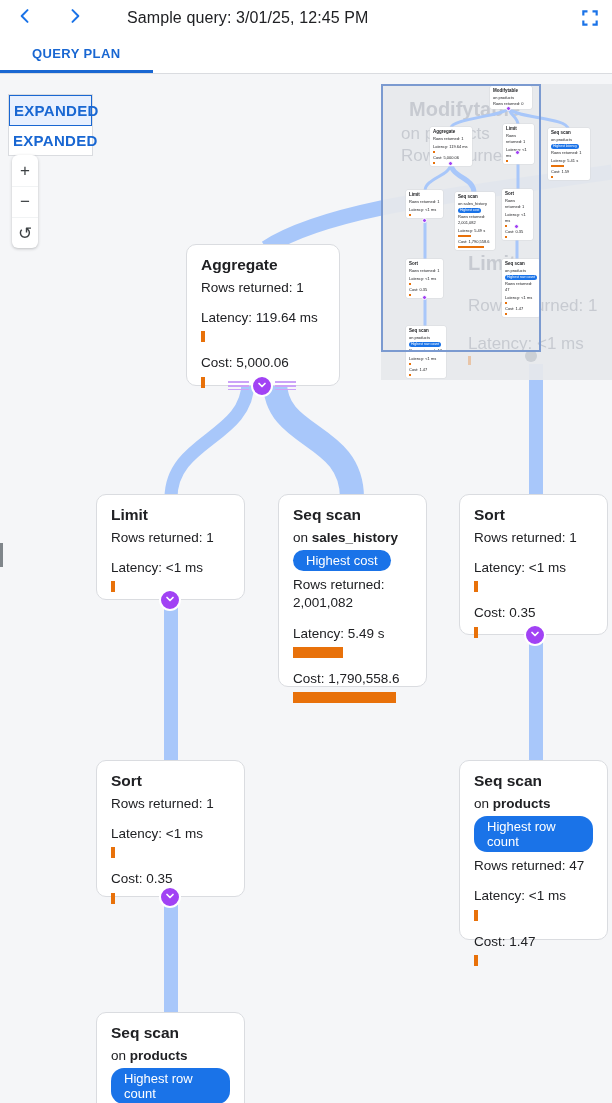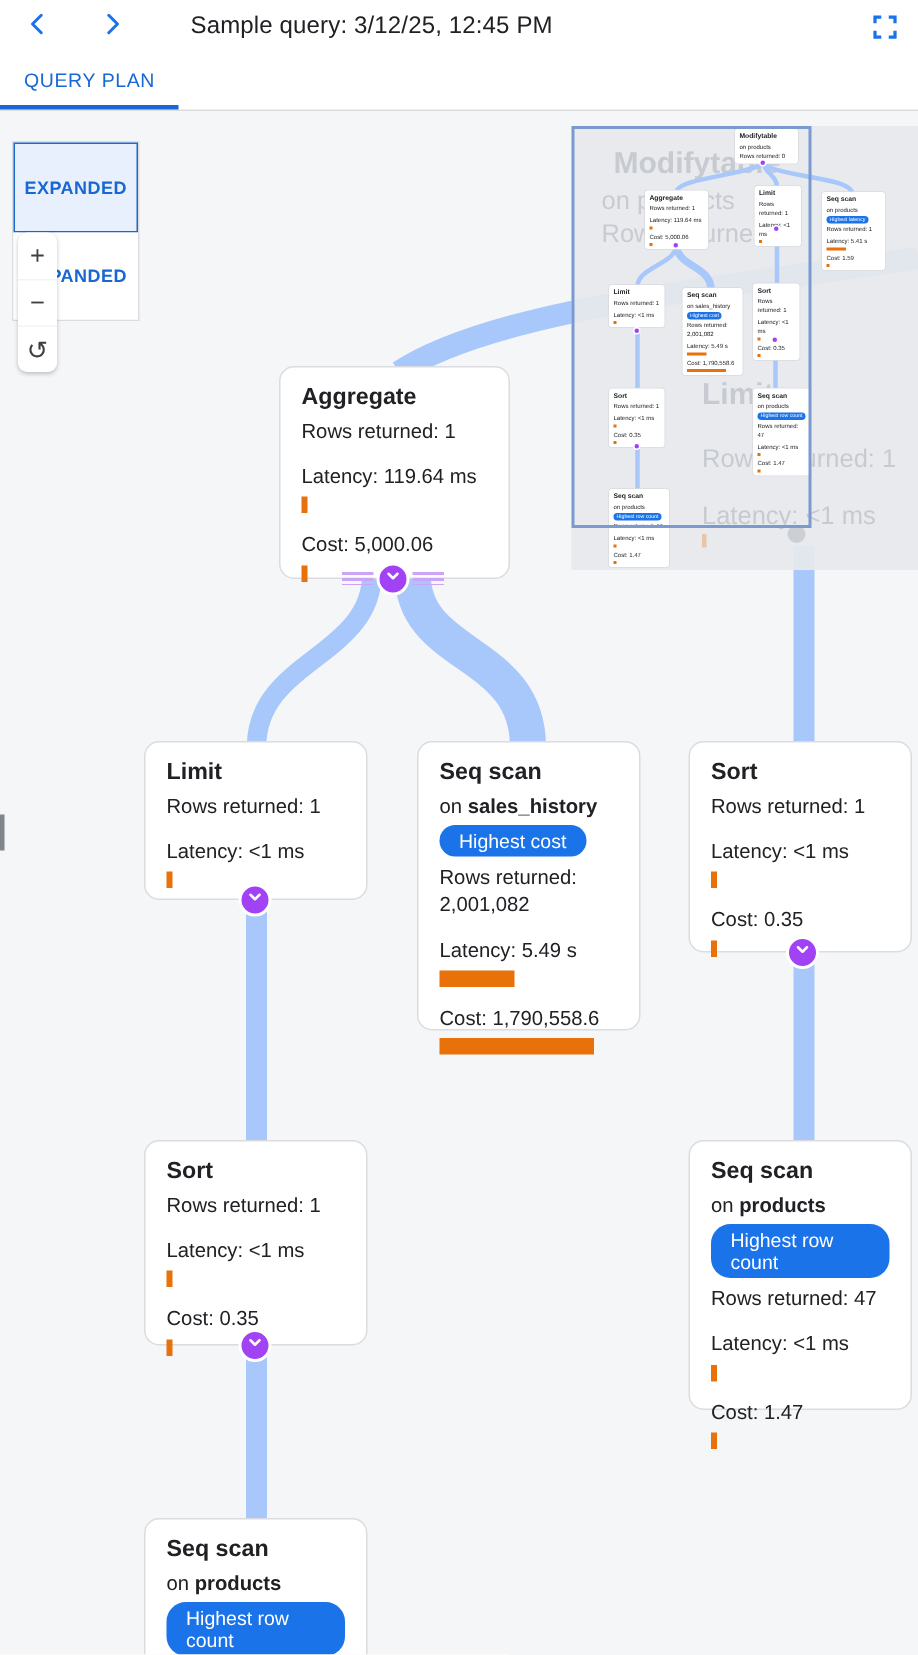--- a/index.html
+++ b/index.html
@@ -10,32 +10,32 @@
   
   .header { position:relative; height:36px; display:flex; align-items:center; background:#fff; }
   .nav-btn { width:24px; height:24px; display:flex; align-items:center; justify-content:center; cursor:pointer; }
   .nav-back { margin-left:13px; }
   .nav-fwd  { margin-left:26px; }
   .hdr-title { margin-left:40px; font-size:16px; color:#202124; letter-spacing:.1px; }
   .fs-btn { position:absolute; right:12px; top:8px; width:20px; height:20px; cursor:pointer; }
 
   
   .tabs { display:flex; height:38px; border-bottom:1px solid #dadce0; background:#fff; }
-  .tab { display:flex; align-items:center; padding:0 16px; font-size:13px; font-weight:normal;
+  .tab { display:flex; align-items:center; padding:0 32px; font-size:13px; font-weight:bold;
          letter-spacing:.4px; color:#5f6368; cursor:pointer; }
   .tab.active { color:#1967d2; border-bottom:3px solid #1967d2; }
 
   
   .canvas { position:relative; width:612px; height:1029px; background:#f5f6f8; overflow:hidden; }
   .links { position:absolute; left:0; top:0; z-index:1; }
 
   
   .view-toggle { position:absolute; left:8px; top:20px; z-index:6; width:85px;
                  border:1px solid #dadce0; background:#fff; }
-  .vt-btn { padding:22px 4px; text-align:center; font-size:12px; font-weight:bold;
+  .vt-btn { padding:6px 4px; font-size:15px; font-weight:bold;
             letter-spacing:.3px; color:#1967d2; cursor:pointer; background:#fff; }
   .vt-btn.selected { background:#e8f0fe; border:1px solid #1967d2; }
 
   
   .zoom-card { position:absolute; left:12px; top:81px; z-index:6; width:26px; background:#fff;
                border-radius:6px; box-shadow:0 1px 3px rgba(60,64,67,.3); overflow:hidden; }
   .zoom-btn { height:31px; display:flex; align-items:center; justify-content:center;
               font-size:17px; color:#3c4043; cursor:pointer; }
   .zoom-btn + .zoom-btn { border-top:1px solid #f1f3f4; }
 
@@ -98,21 +98,21 @@
           </svg>
       </span>
     </div>
     <div class="nav-btn nav-fwd">
       <span>
         <svg width="20" height="20" viewBox="0 0 24 24">
             <path d="M9 5 L16 12 L9 19" fill="none" stroke="#1a73e8" stroke-width="2.4" stroke-linecap="round" stroke-linejoin="round"></path>
           </svg>
       </span>
     </div>
-    <div class="hdr-title">Sample query: 3/12/25, 12:45 PM</div>
+    <div class="hdr-title">Sample query: 3/01/25, 12:45 PM</div>
     <div class="fs-btn">
       <span>
         <svg width="20" height="20" viewBox="0 0 24 24" fill="none" stroke="#1a73e8" stroke-width="2.6">
           <path d="M4 9 V4 H9"></path>
             <path d="M15 4 H20 V9"></path>
             <path d="M20 15 V20 H15"></path>
             <path d="M9 20 H4 V15"></path>
         </svg>
       </span>
     </div>

